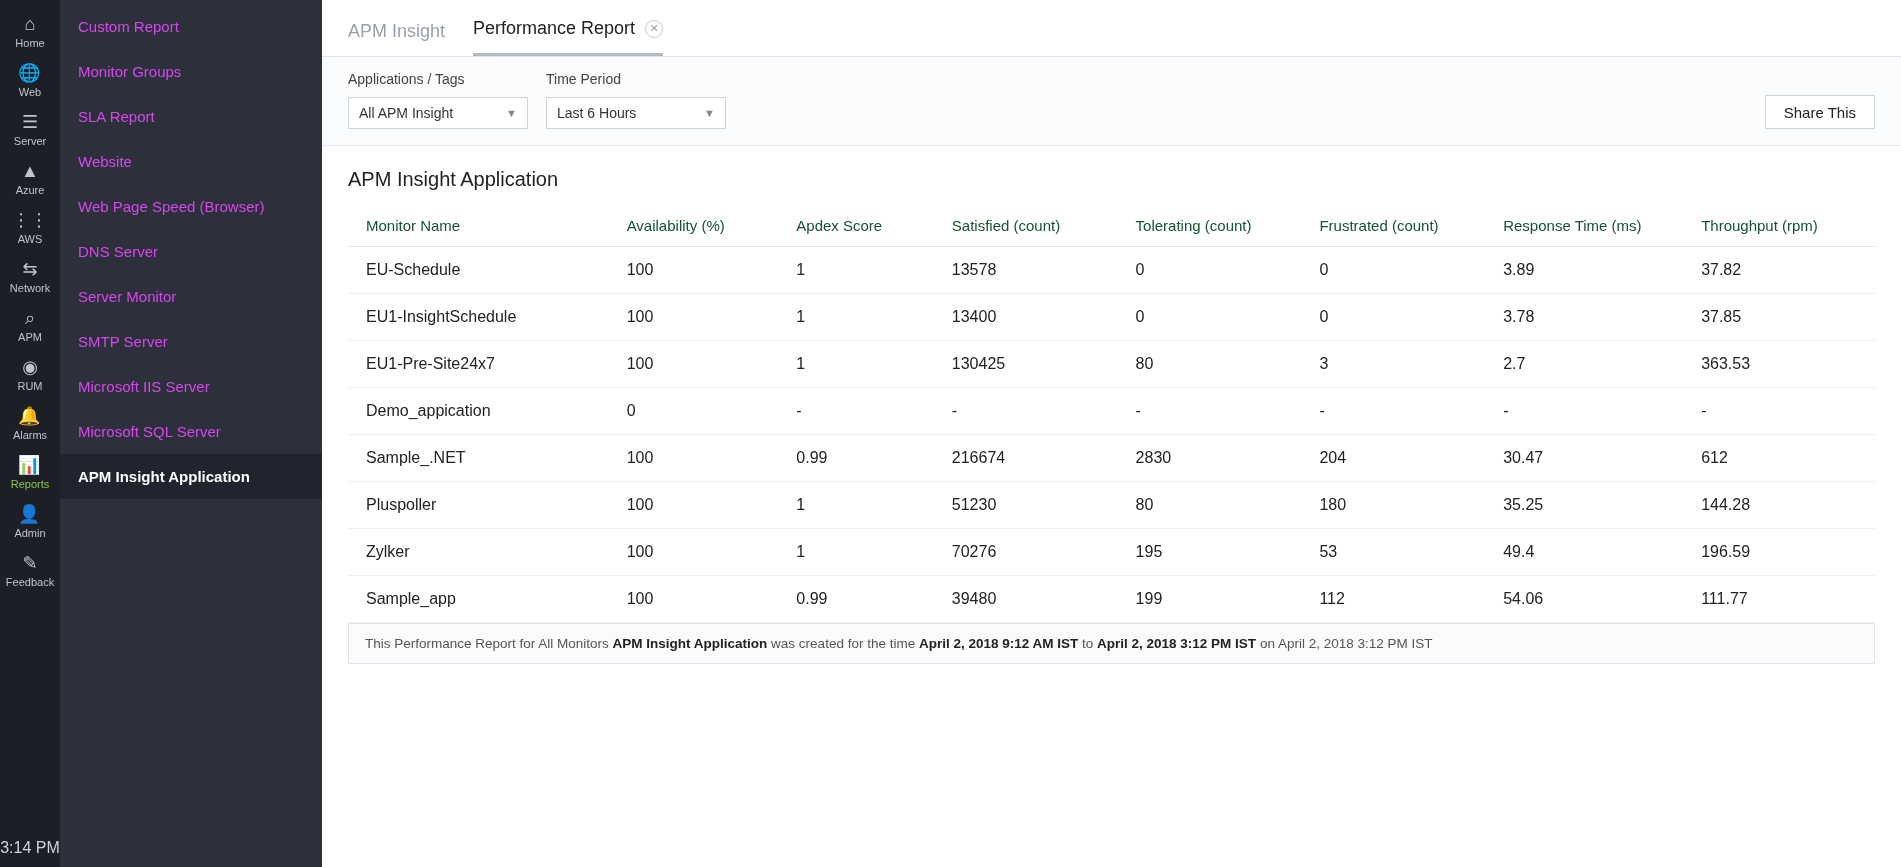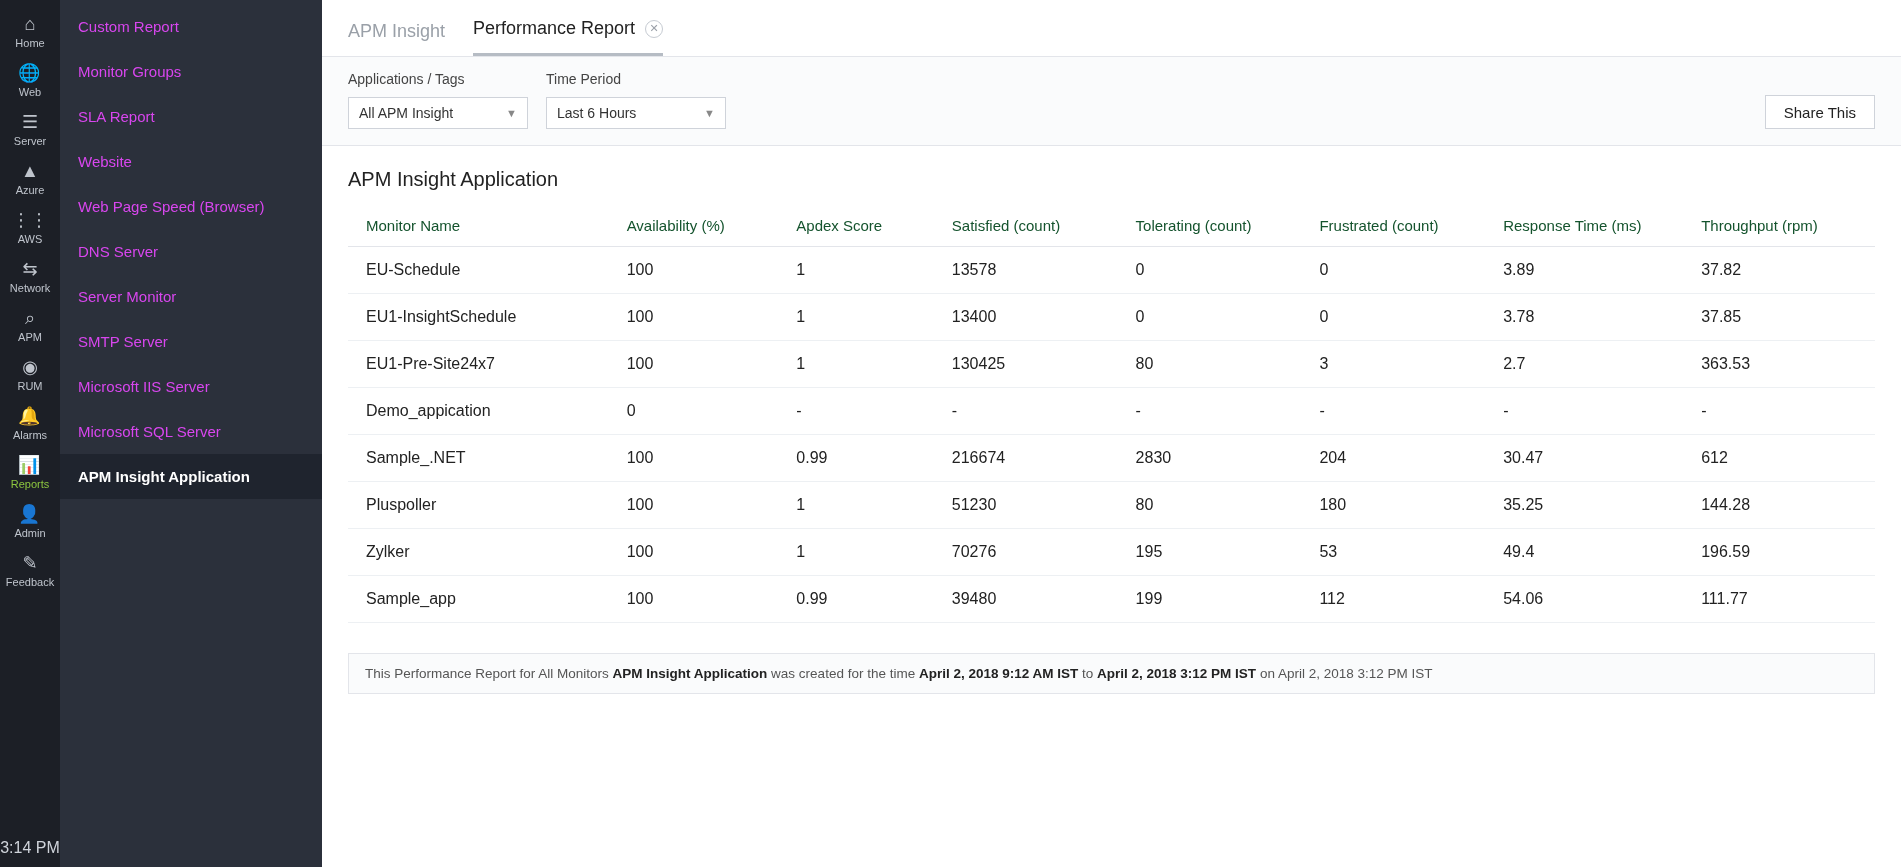--- a/index.html
+++ b/index.html
@@ -43,21 +43,21 @@
 th:first-child, td:first-child { padding-left:18px; }
 col.c-name { width:19%; }
 col.c-avail { width:12%; }
 col.c-apdex { width:11%; }
 col.c-sat { width:13%; }
 col.c-tol { width:13%; }
 col.c-fru { width:13%; }
 col.c-rt { width:14%; }
 col.c-tp { width:13%; }
 
-.footnote { margin-top:30px; border:1px solid #e3e5ea; background:#fafbfc; padding:12px 16px; font-size:13.5px; color:#555; }
+.footnote { border:1px solid #e3e5ea; background:#fafbfc; padding:12px 16px; font-size:13.5px; color:#555; }
 .footnote b { color:#222; }
 </style>
 </head>
 <body>
 
 <nav class="rail" id="rail">
     <div class="rail-item">
       <span class="glyph">⌂</span>
       <span>Home</span>
     </div>

